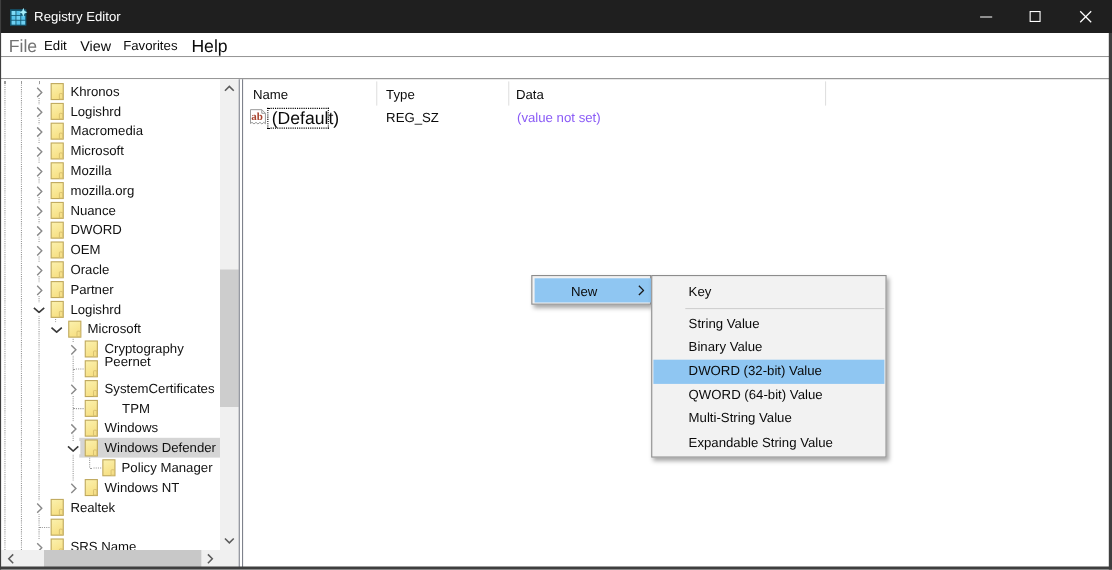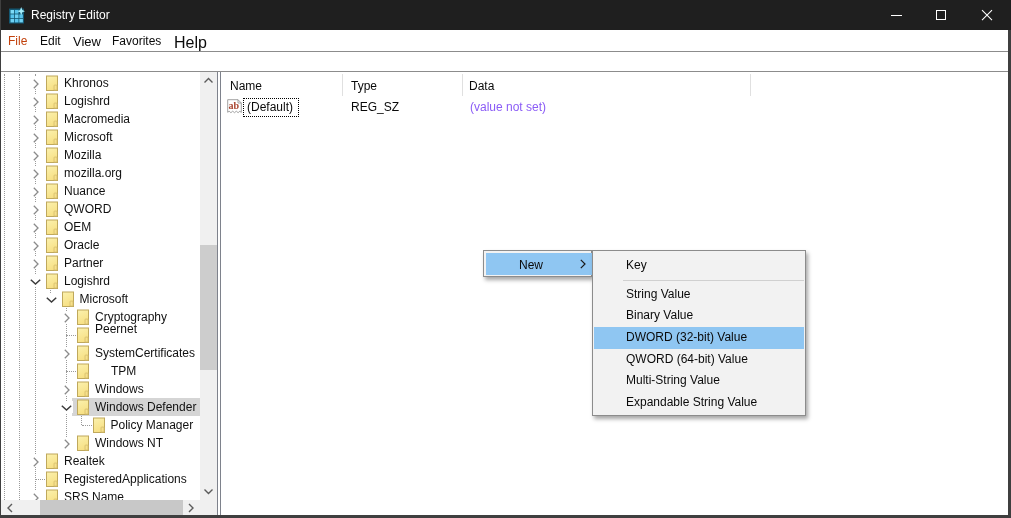--- a/index.html
+++ b/index.html
@@ -15,21 +15,21 @@
       <path d="M12.2 0 L13.3 3.1 L16 4.2 L13.3 5.3 L12.2 8.4 L11.1 5.3 L8.4 4.2 L11.1 3.1 Z" fill="#a5eefb"></path>
     </svg>
     <div class="abs" style="left:31px;top:8px;font-size:12px;color:#ffffff;">Registry Editor</div>
     <svg class="abs" style="left:873px;top:0" width="138" height="30" viewBox="0 0 138 30">
       <line x1="18" y1="15.5" x2="29" y2="15.5" stroke="#fff" stroke-width="1"></line>
       <rect x="63.5" y="10.5" width="9" height="9" fill="none" stroke="#fff" stroke-width="1"></rect>
       <line x1="109" y1="10.2" x2="119" y2="20.2" stroke="#fff" stroke-width="1.1"></line>
       <line x1="119" y1="10.2" x2="109" y2="20.2" stroke="#fff" stroke-width="1.1"></line>
     </svg>
     <div class="abs" style="left:0;top:30px;width:1011px;height:21px;background:#ffffff"></div>
-    <div class="abs" style="left:8px;top:33.5px;font-size:12px;color:#c2410c">File</div>
+    <div class="abs" style="left:8px;top:33.5px;font-size:16px;color:#737373">File</div>
     <div class="abs" style="left:40px;top:33.5px;font-size:12px;color:#0a0a0a">Edit</div>
     <div class="abs" style="left:73px;top:33.5px;font-size:13px;color:#0a0a0a">View</div>
     <div class="abs" style="left:112px;top:33.5px;font-size:12px;color:#0a0a0a">Favorites</div>
     <div class="abs" style="left:174px;top:33.5px;font-size:16px;color:#0a0a0a">Help</div>
     <div class="abs" style="left:0;top:51px;width:1011px;height:1px;background:#8c8c8c"></div>
     <div class="abs" style="left:0;top:52px;width:1011px;height:19px;background:#ffffff"></div>
     <div class="abs" style="left:0;top:71px;width:1011px;height:1px;background:#8c8c8c"></div>
     <div class="abs" style="left:0;top:72px;width:218px;height:443px;background:#fff"></div>
     <div class="dotv" style="left:4px;top:74px;height:426px"></div>
     <div class="dotv" style="left:19px;top:74px;height:426px"></div>
@@ -150,21 +150,21 @@
     <svg class="abs" style="left:45.0px;top:201px" width="14" height="17" viewBox="0 0 14 17">
       <defs>
         <linearGradient id="fg45.0201" x1="0" y1="0" x2="0.4" y2="1">
           <stop offset="0" stop-color="#fbf1ae"></stop>
           <stop offset="1" stop-color="#f7e084"></stop>
         </linearGradient>
       </defs>
       <rect x="1.5" y="1" width="11" height="14.5" fill="url(#fg45.0201)" stroke="#bfa85c" stroke-width="1"></rect>
       <path d="M9 15 L9 10.8 Q9 9.9 9.9 10 L12 10.2 L12 15 Z" fill="#f6e08a" stroke="#d5bd6d" stroke-width="0.8"></path>
     </svg>
-    <div class="lbl" style="left:64px;top:200px">QWORD</div>
+    <div class="lbl" style="left:64px;top:200px">DWORD</div>
     <div class="abs" style="left:29.5px;top:221px;width:12px;height:12px;background:#fff"></div>
     <svg class="abs" style="left:33px;top:222.5px" width="6" height="10" viewBox="0 0 6 10">
       <polyline points="0.8,0.8 5,5 0.8,9.2" fill="none" stroke="#8a8a8a" stroke-width="1.3"></polyline>
     </svg>
     <svg class="abs" style="left:45.0px;top:219px" width="14" height="17" viewBox="0 0 14 17">
       <defs>
         <linearGradient id="fg45.0219" x1="0" y1="0" x2="0.4" y2="1">
           <stop offset="0" stop-color="#fbf1ae"></stop>
           <stop offset="1" stop-color="#f7e084"></stop>
         </linearGradient>
@@ -363,21 +363,20 @@
     <svg class="abs" style="left:45.0px;top:471px" width="14" height="17" viewBox="0 0 14 17">
       <defs>
         <linearGradient id="fg45.0471" x1="0" y1="0" x2="0.4" y2="1">
           <stop offset="0" stop-color="#fbf1ae"></stop>
           <stop offset="1" stop-color="#f7e084"></stop>
         </linearGradient>
       </defs>
       <rect x="1.5" y="1" width="11" height="14.5" fill="url(#fg45.0471)" stroke="#bfa85c" stroke-width="1"></rect>
       <path d="M9 15 L9 10.8 Q9 9.9 9.9 10 L12 10.2 L12 15 Z" fill="#f6e08a" stroke="#d5bd6d" stroke-width="0.8"></path>
     </svg>
-    <div class="lbl" style="left:64px;top:470px">RegisteredApplications</div>
     <div class="abs" style="left:29.5px;top:491px;width:12px;height:12px;background:#fff"></div>
     <svg class="abs" style="left:33px;top:492.5px" width="6" height="10" viewBox="0 0 6 10">
       <polyline points="0.8,0.8 5,5 0.8,9.2" fill="none" stroke="#8a8a8a" stroke-width="1.3"></polyline>
     </svg>
     <svg class="abs" style="left:45.0px;top:489px" width="14" height="17" viewBox="0 0 14 17">
       <defs>
         <linearGradient id="fg45.0489" x1="0" y1="0" x2="0.4" y2="1">
           <stop offset="0" stop-color="#fbf1ae"></stop>
           <stop offset="1" stop-color="#f7e084"></stop>
         </linearGradient>
@@ -409,21 +408,21 @@
     <div class="abs" style="left:469px;top:79px;font-size:12px;color:#0a0a0a">Data</div>
     <div class="abs" style="left:342px;top:74px;width:1px;height:22px;background:#e0e0e0"></div>
     <div class="abs" style="left:462px;top:74px;width:1px;height:22px;background:#e0e0e0"></div>
     <div class="abs" style="left:750px;top:74px;width:1px;height:22px;background:#e0e0e0"></div>
     <svg class="abs" style="left:227px;top:99px" width="16" height="15" viewBox="0 0 16 15">
       <path d="M0.7 0.7 L11 0.7 L14.3 4 L14.3 13.5 L12.9 12.2 L11.1 13.7 L9.3 12.2 L7.5 13.7 L5.7 12.2 L3.9 13.7 L2.1 12.2 L0.7 13.3 Z" fill="#fff" stroke="#999" stroke-width="0.9"></path>
       <path d="M11 0.7 L11 4 L14.3 4" fill="none" stroke="#999" stroke-width="0.9"></path>
       <text x="1.4" y="10.2" font-family="Liberation Serif,serif" font-weight="bold" font-size="10" fill="#a8432e">ab</text>
     </svg>
     <div class="abs" style="left:243px;top:98px;width:54px;height:17px;border:1px dotted #000"></div>
-    <div class="abs" style="left:247px;top:100px;font-size:12px;color:#0a0a0a">(Default)</div>
+    <div class="abs" style="left:247px;top:100px;font-size:16px;color:#0a0a0a">(Default)</div>
     <div class="abs" style="left:351px;top:100px;font-size:12px;color:#0a0a0a">REG_SZ</div>
     <div class="abs" style="left:470px;top:100px;font-size:12px;color:#8b5cf6">(value not set)</div>
     <div class="abs" style="left:483px;top:250px;width:109px;height:27px;background:#f2f2f2;border:1px solid #8c8c8c;box-sizing:border-box;box-shadow:2px 3px 4px rgba(0,0,0,0.35)"></div>
     <div class="abs" style="left:486px;top:253px;width:106px;height:22px;background:#8fc6f2"></div>
     <div class="mi" style="left:519px;top:257.5px">New</div>
     <svg class="abs" style="left:580px;top:259px" width="6" height="10" viewBox="0 0 6 10">
       <polyline points="0.8,0.8 5,5 0.8,9.2" fill="none" stroke="#1a1a1a" stroke-width="1.2"></polyline>
     </svg>
     <div class="abs" style="left:592px;top:250px;width:214px;height:166px;background:#f2f2f2;border:1px solid #8c8c8c;box-sizing:border-box;box-shadow:2px 3px 4px rgba(0,0,0,0.35)"></div>
     <div class="abs" style="left:594px;top:327px;width:210px;height:22px;background:#8fc6f2"></div>

